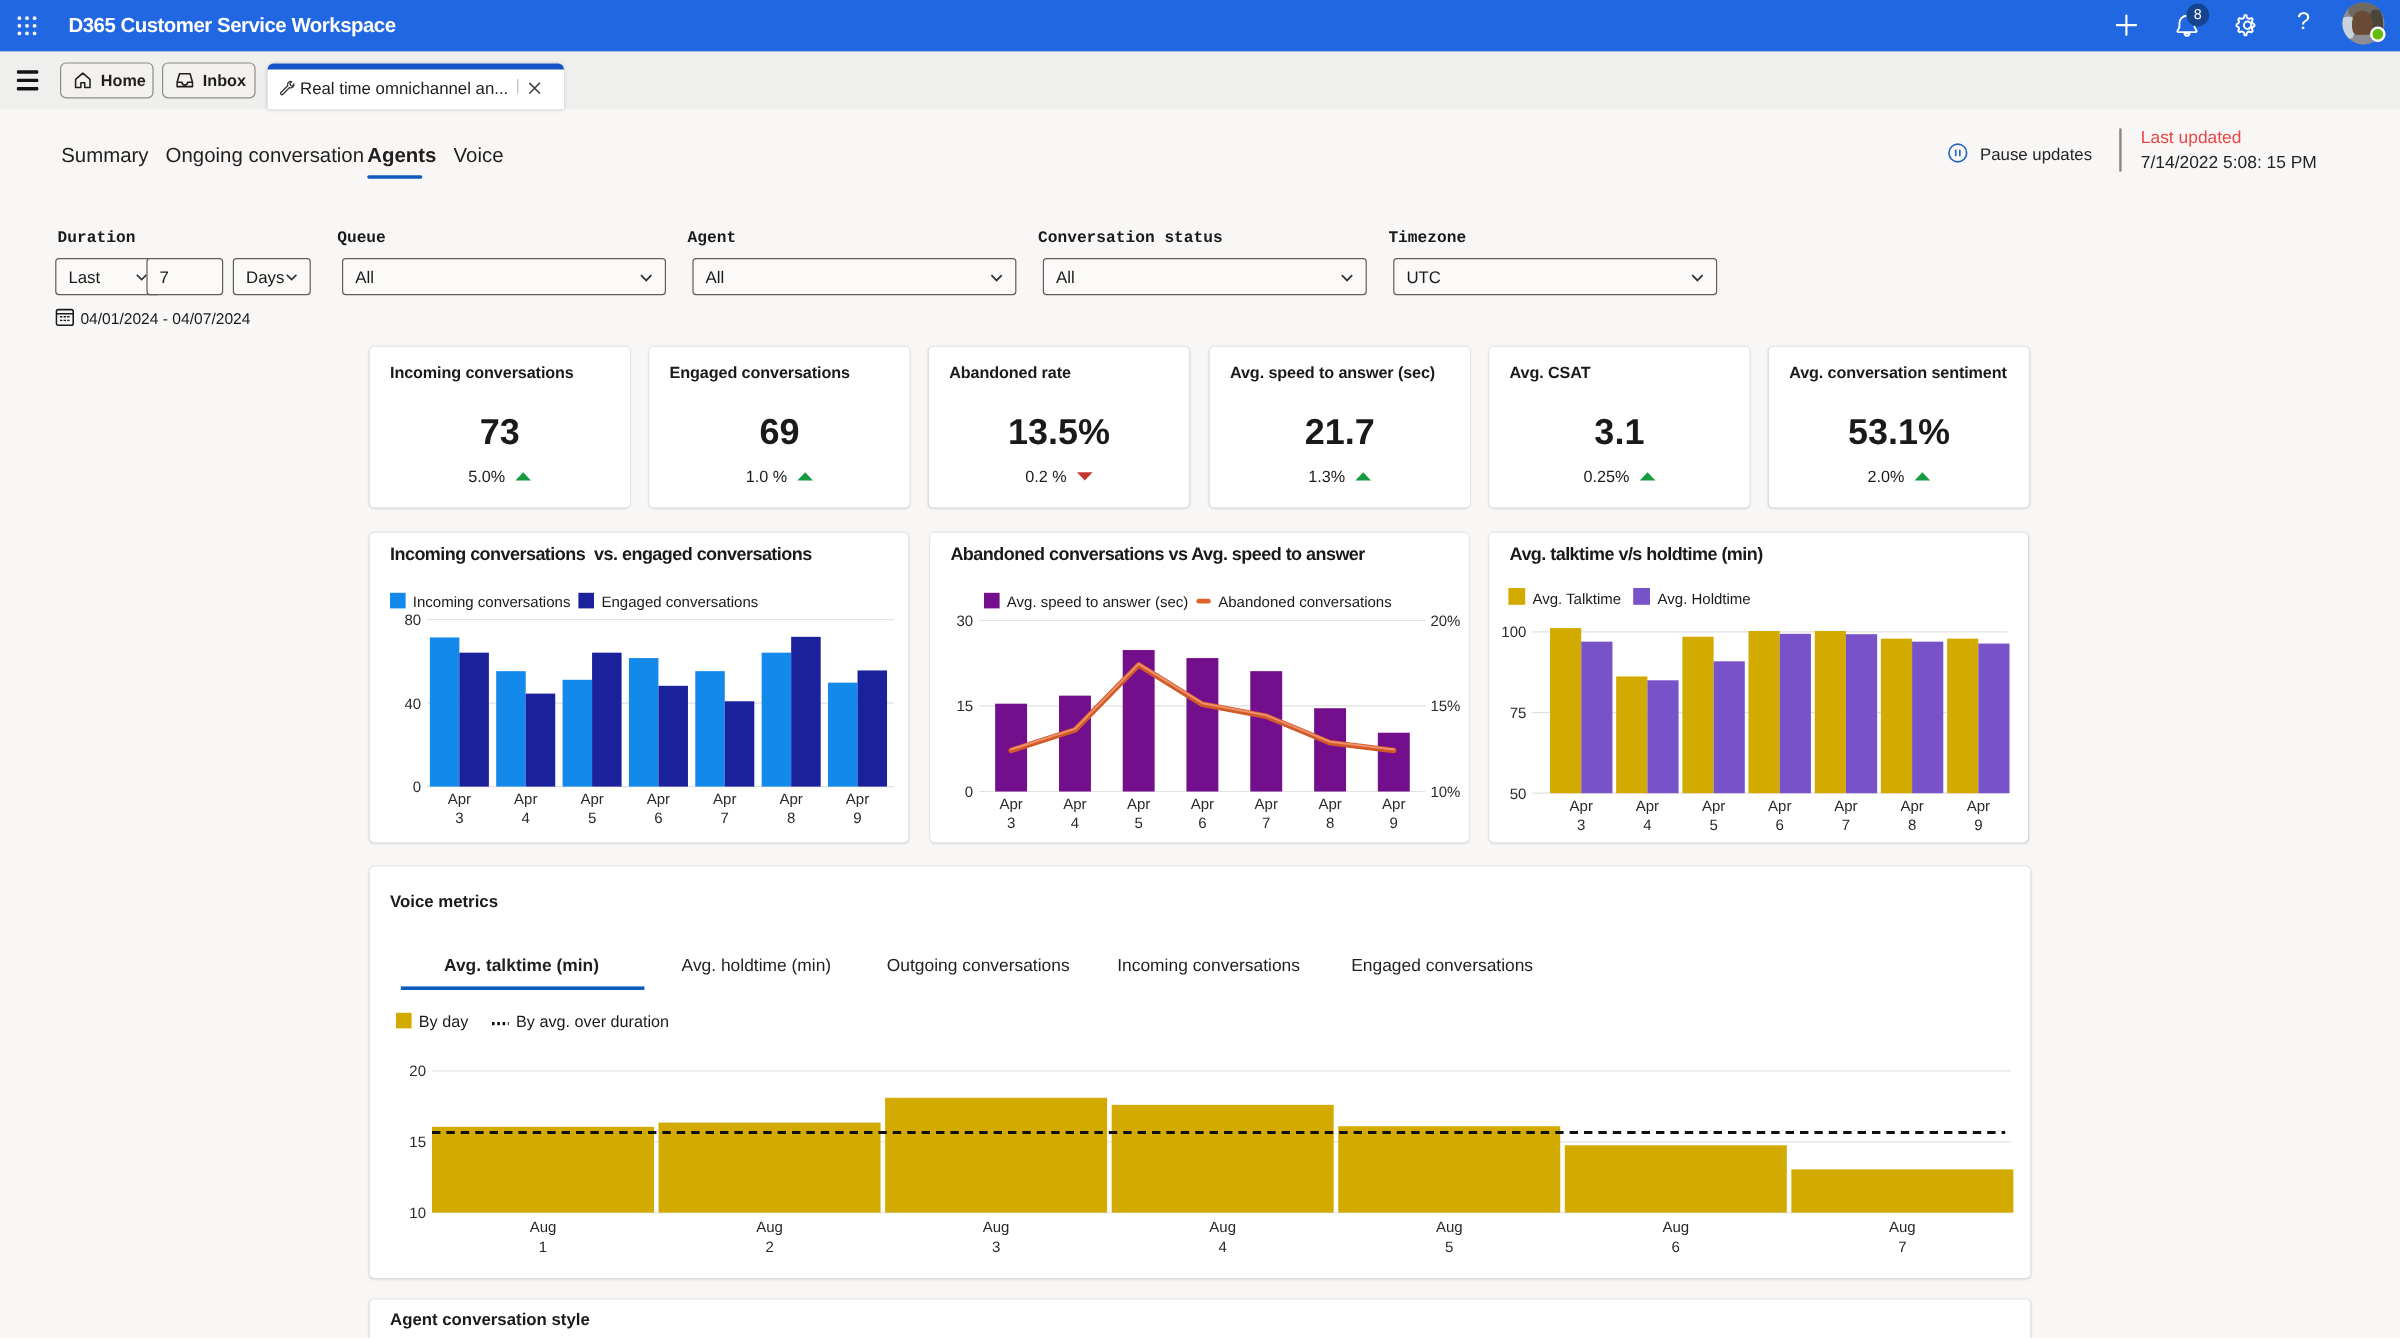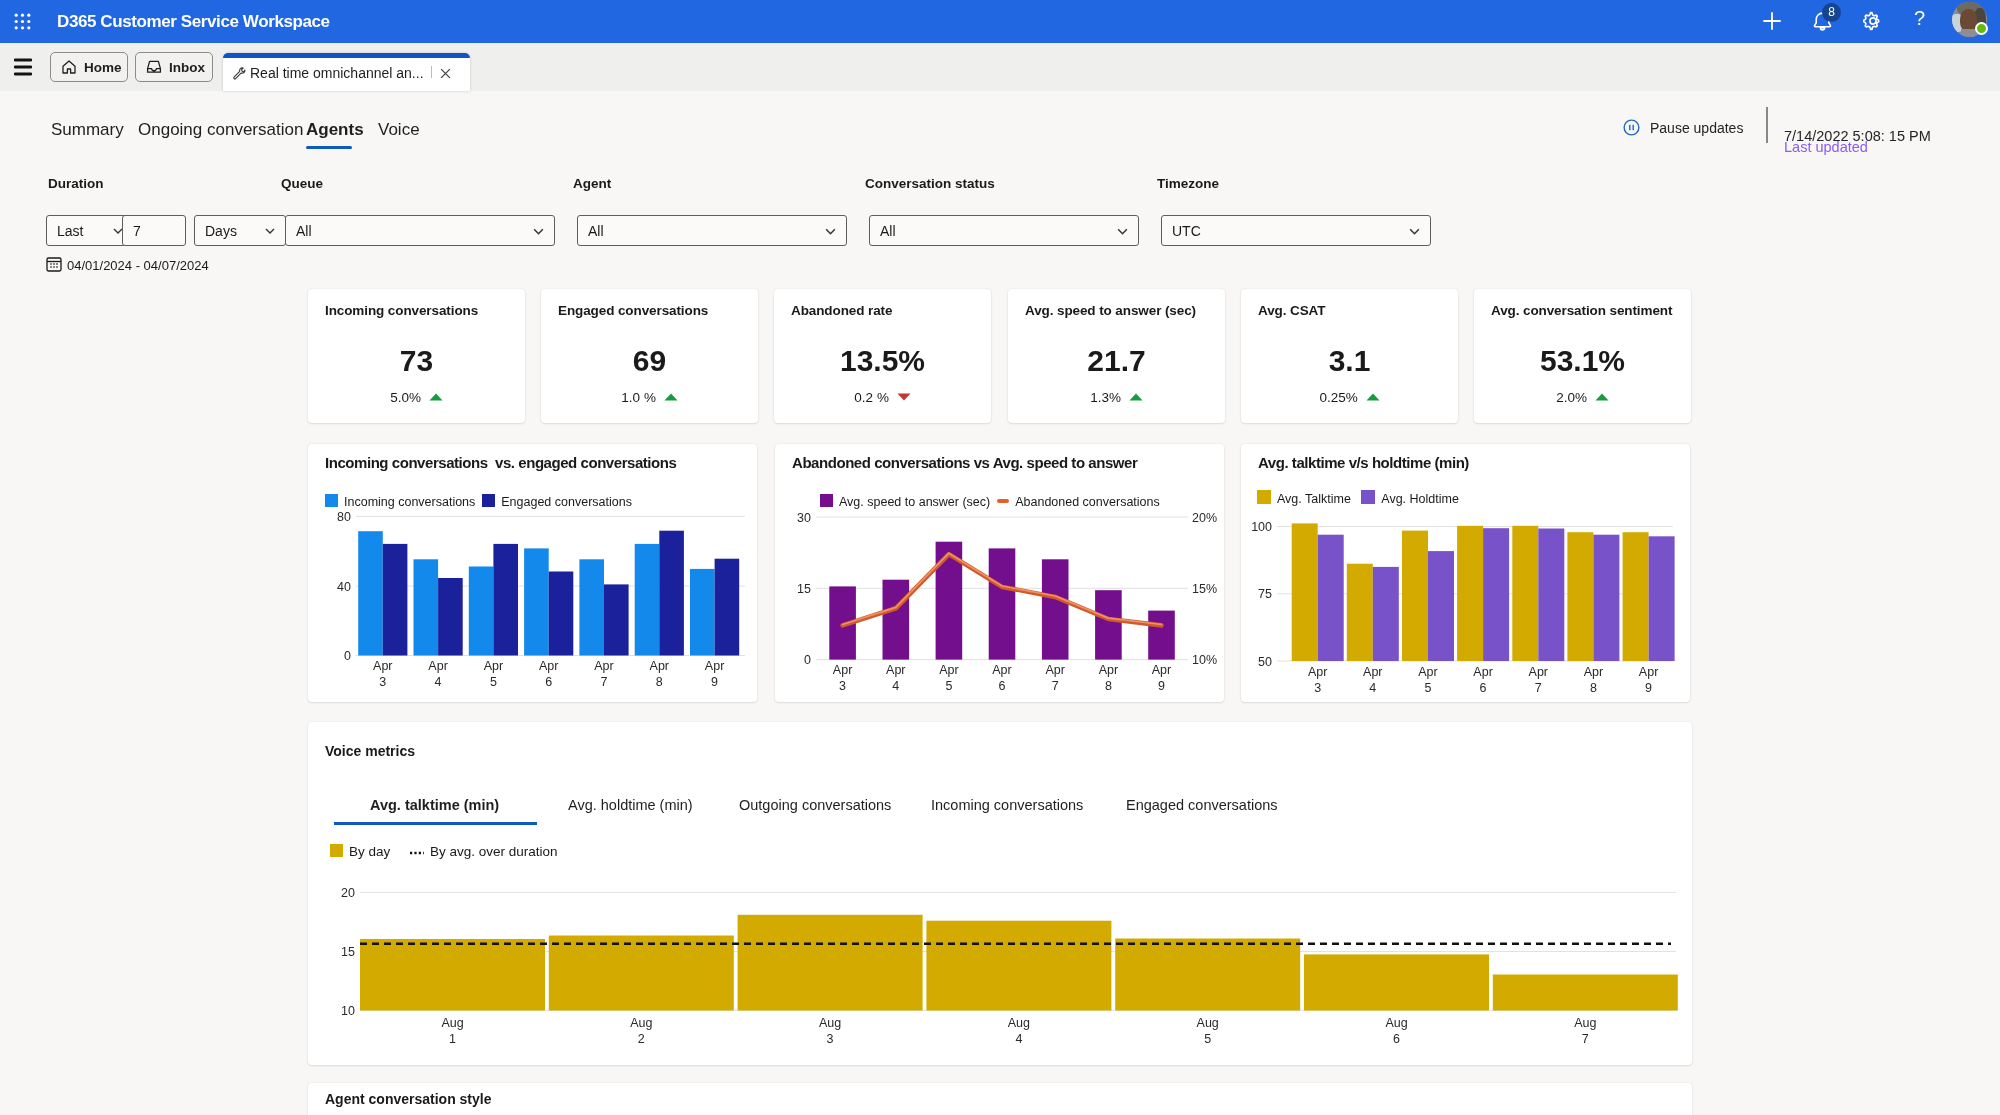--- a/index.html
+++ b/index.html
@@ -15,21 +15,21 @@
 #tabstrip { position:absolute; left:0; top:43px; width:2000px; height:48px; background:#efefed; }
 .navbtn { position:absolute; top:9px; height:30px; border:1px solid #8e8c89; border-radius:5px; background:#f2f1ef; display:flex; align-items:center; font-size:13.5px; font-weight:bold; color:#1f1e1d; }
 #btnhome { left:50px; width:78px; }
 #btninbox { left:135px; width:78px; }
 #activetab { position:absolute; left:223px; top:10px; width:247px; height:38px; background:#fff; border-radius:7px 7px 0 0; box-shadow:0 0 3px rgba(0,0,0,.18); }
 #activetab .topbd { position:absolute; left:0; top:0; width:100%; height:5px; background:#1353c8; border-radius:7px 7px 0 0; }
 #activetab .ttext { position:absolute; left:27px; top:12px; font-size:14px; color:#1f1e1d; }
 
 .pivot { position:absolute; top:120px; font-size:17px; color:#201f1e; }
 
-.flabel { position:absolute; top:176px; font-size:13.5px; font-weight:bold; color:#1a1a1a; }
+.flabel { position:absolute; top:192px; font-size:13.5px; font-weight:bold; color:#1a1a1a;font-family:Liberation Mono, monospace; }
 .combo { position:absolute; top:215px; height:31px; border:1px solid #605e5c; border-radius:3px; background:#fbfaf8; font-size:14px; color:#1a1a1a; }
 .combo .val { position:absolute; left:10px; top:7px; }
 .combo .chev { position:absolute; right:9px; top:9px; }
 
 .card { position:absolute; background:#fff; border-radius:4px; box-shadow:0 0 2px rgba(0,0,0,.10), 0 1px 2px rgba(0,0,0,.09); }
 .kpi { top:289px; width:217px; height:134px; }
 .kpi .kt { position:absolute; left:17px; top:14px; font-size:13.5px; font-weight:bold; color:#1a1a1a; letter-spacing:-.1px; white-space:nowrap; }
 .kpi .kv { position:absolute; left:0; width:100%; top:55px; text-align:center; font-size:30px; font-weight:bold; color:#1a1a1a; }
 .kpi .kd { position:absolute; left:0; width:100%; top:101px; text-align:center; font-size:13.5px; color:#1a1a1a; }
 .chartcard { top:444px; width:449px; height:258px; }
@@ -118,39 +118,39 @@
 <div class="pivot" style="left:306px;font-weight:bold;">Agents</div>
 <div class="abs" style="left:306px;top:146px;width:46px;height:3px;background:#0f5bbd;border-radius:2px;"></div>
 <div class="pivot" style="left:378px">Voice</div>
 
 <svg class="abs" style="left:1623px;top:119px" width="17" height="17" viewBox="0 0 18 18">
     <circle cx="9" cy="9" r="7.8" fill="none" stroke="#2866c6" stroke-width="1.5"></circle>
     <path d="M7.2 6.2v5.6M10.8 6.2v5.6" stroke="#2866c6" stroke-width="1.5"></path>
   </svg>
 <div class="abs" style="left:1650px;top:120px;font-size:14px;color:#242424;">Pause updates</div>
 <div class="abs" style="left:1766px;top:107px;width:2px;height:36px;background:#8a8886;"></div>
-<div class="abs" style="left:1784px;top:107px;font-size:14.5px;color:#8b5cf6;margin-top:32px;">Last updated</div>
+<div class="abs" style="left:1784px;top:107px;font-size:14.5px;color:#ef4444;">Last updated</div>
 <div class="abs" style="left:1784px;top:128px;font-size:14.5px;color:#242424;">7/14/2022 5:08: 15 PM</div>
 
 <div class="flabel" style="left:48px">Duration</div>
 <div class="flabel" style="left:281px">Queue</div>
 <div class="flabel" style="left:573px">Agent</div>
 <div class="flabel" style="left:865px">Conversation status</div>
 <div class="flabel" style="left:1157px">Timezone</div>
 
 <div class="combo" style="left:46px;width:88px;">
     <span class="val">Last</span>
     <svg class="chev" width="12" height="12" viewBox="0 0 12 12">
       <path d="M2 4l4 4 4-4" fill="none" stroke="#333" stroke-width="1.4"></path>
     </svg>
   </div>
 <div class="combo" style="left:122px;width:64px;">
     <span class="val">7</span>
   </div>
-<div class="combo" style="left:194px;width:92px;">
+<div class="combo" style="left:194px;width:65px;">
     <span class="val">Days</span>
     <svg class="chev" width="12" height="12" viewBox="0 0 12 12">
       <path d="M2 4l4 4 4-4" fill="none" stroke="#333" stroke-width="1.4"></path>
     </svg>
   </div>
 <div class="combo" style="left:285px;width:270px;">
     <span class="val">All</span>
     <svg class="chev" width="13" height="13" viewBox="0 0 12 12">
       <path d="M2 4l4 4 4-4" fill="none" stroke="#333" stroke-width="1.4"></path>
     </svg>

